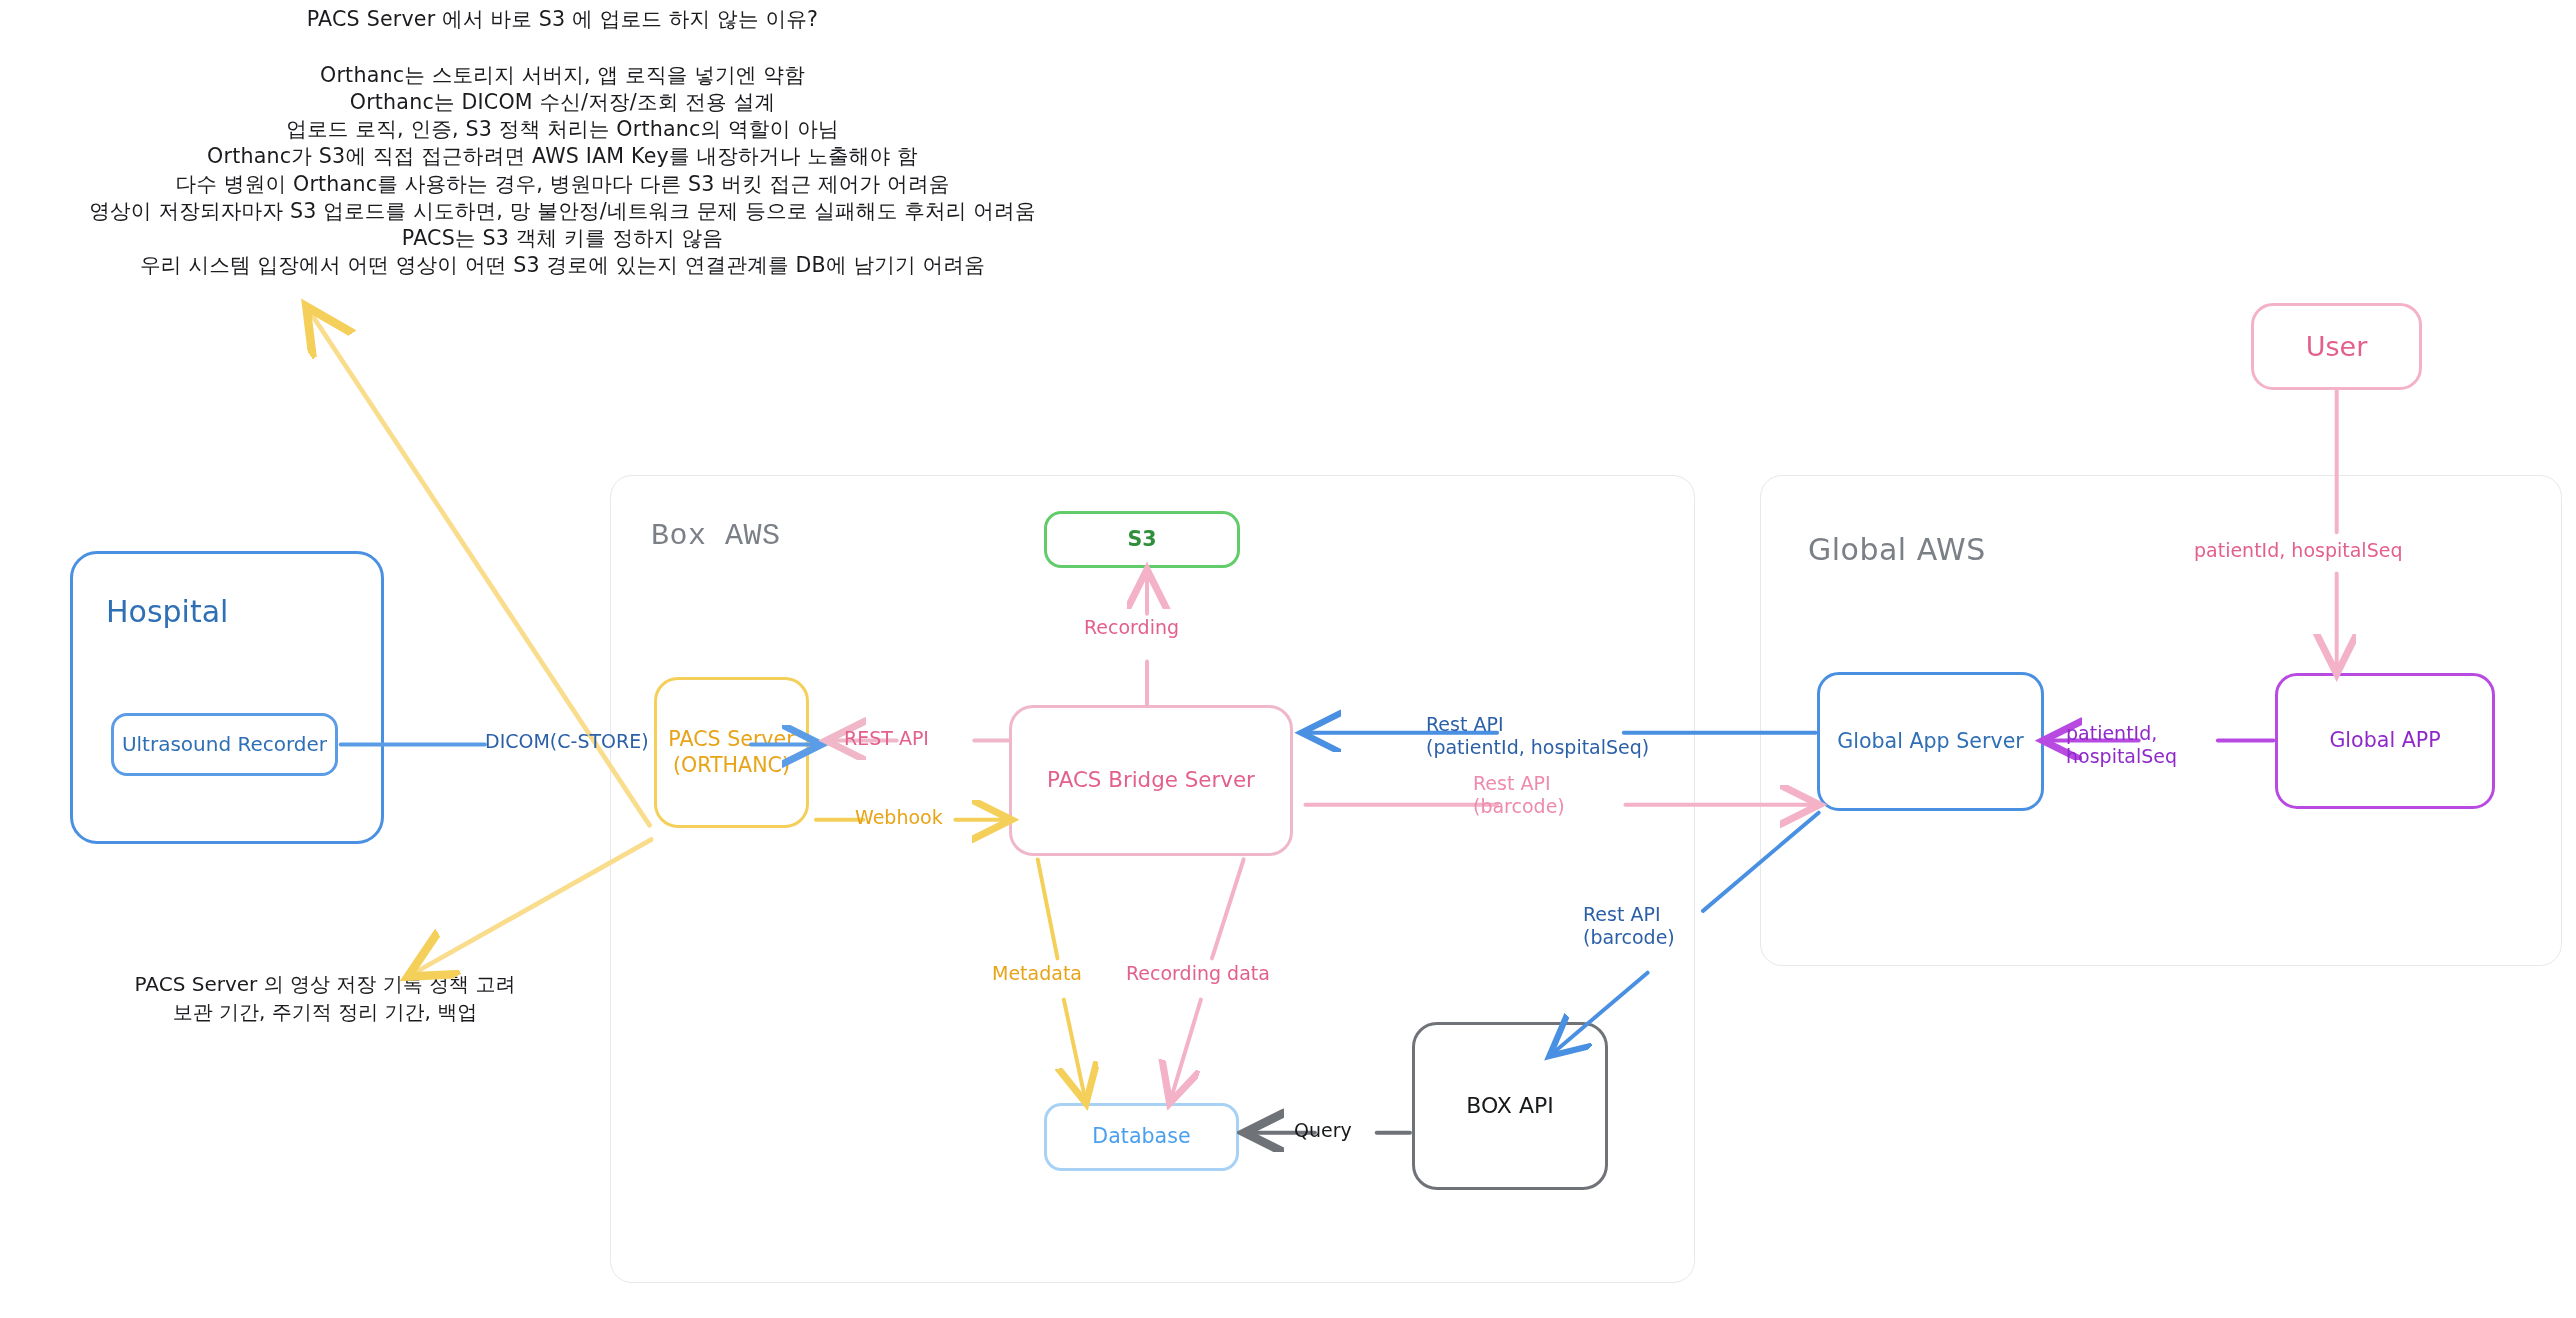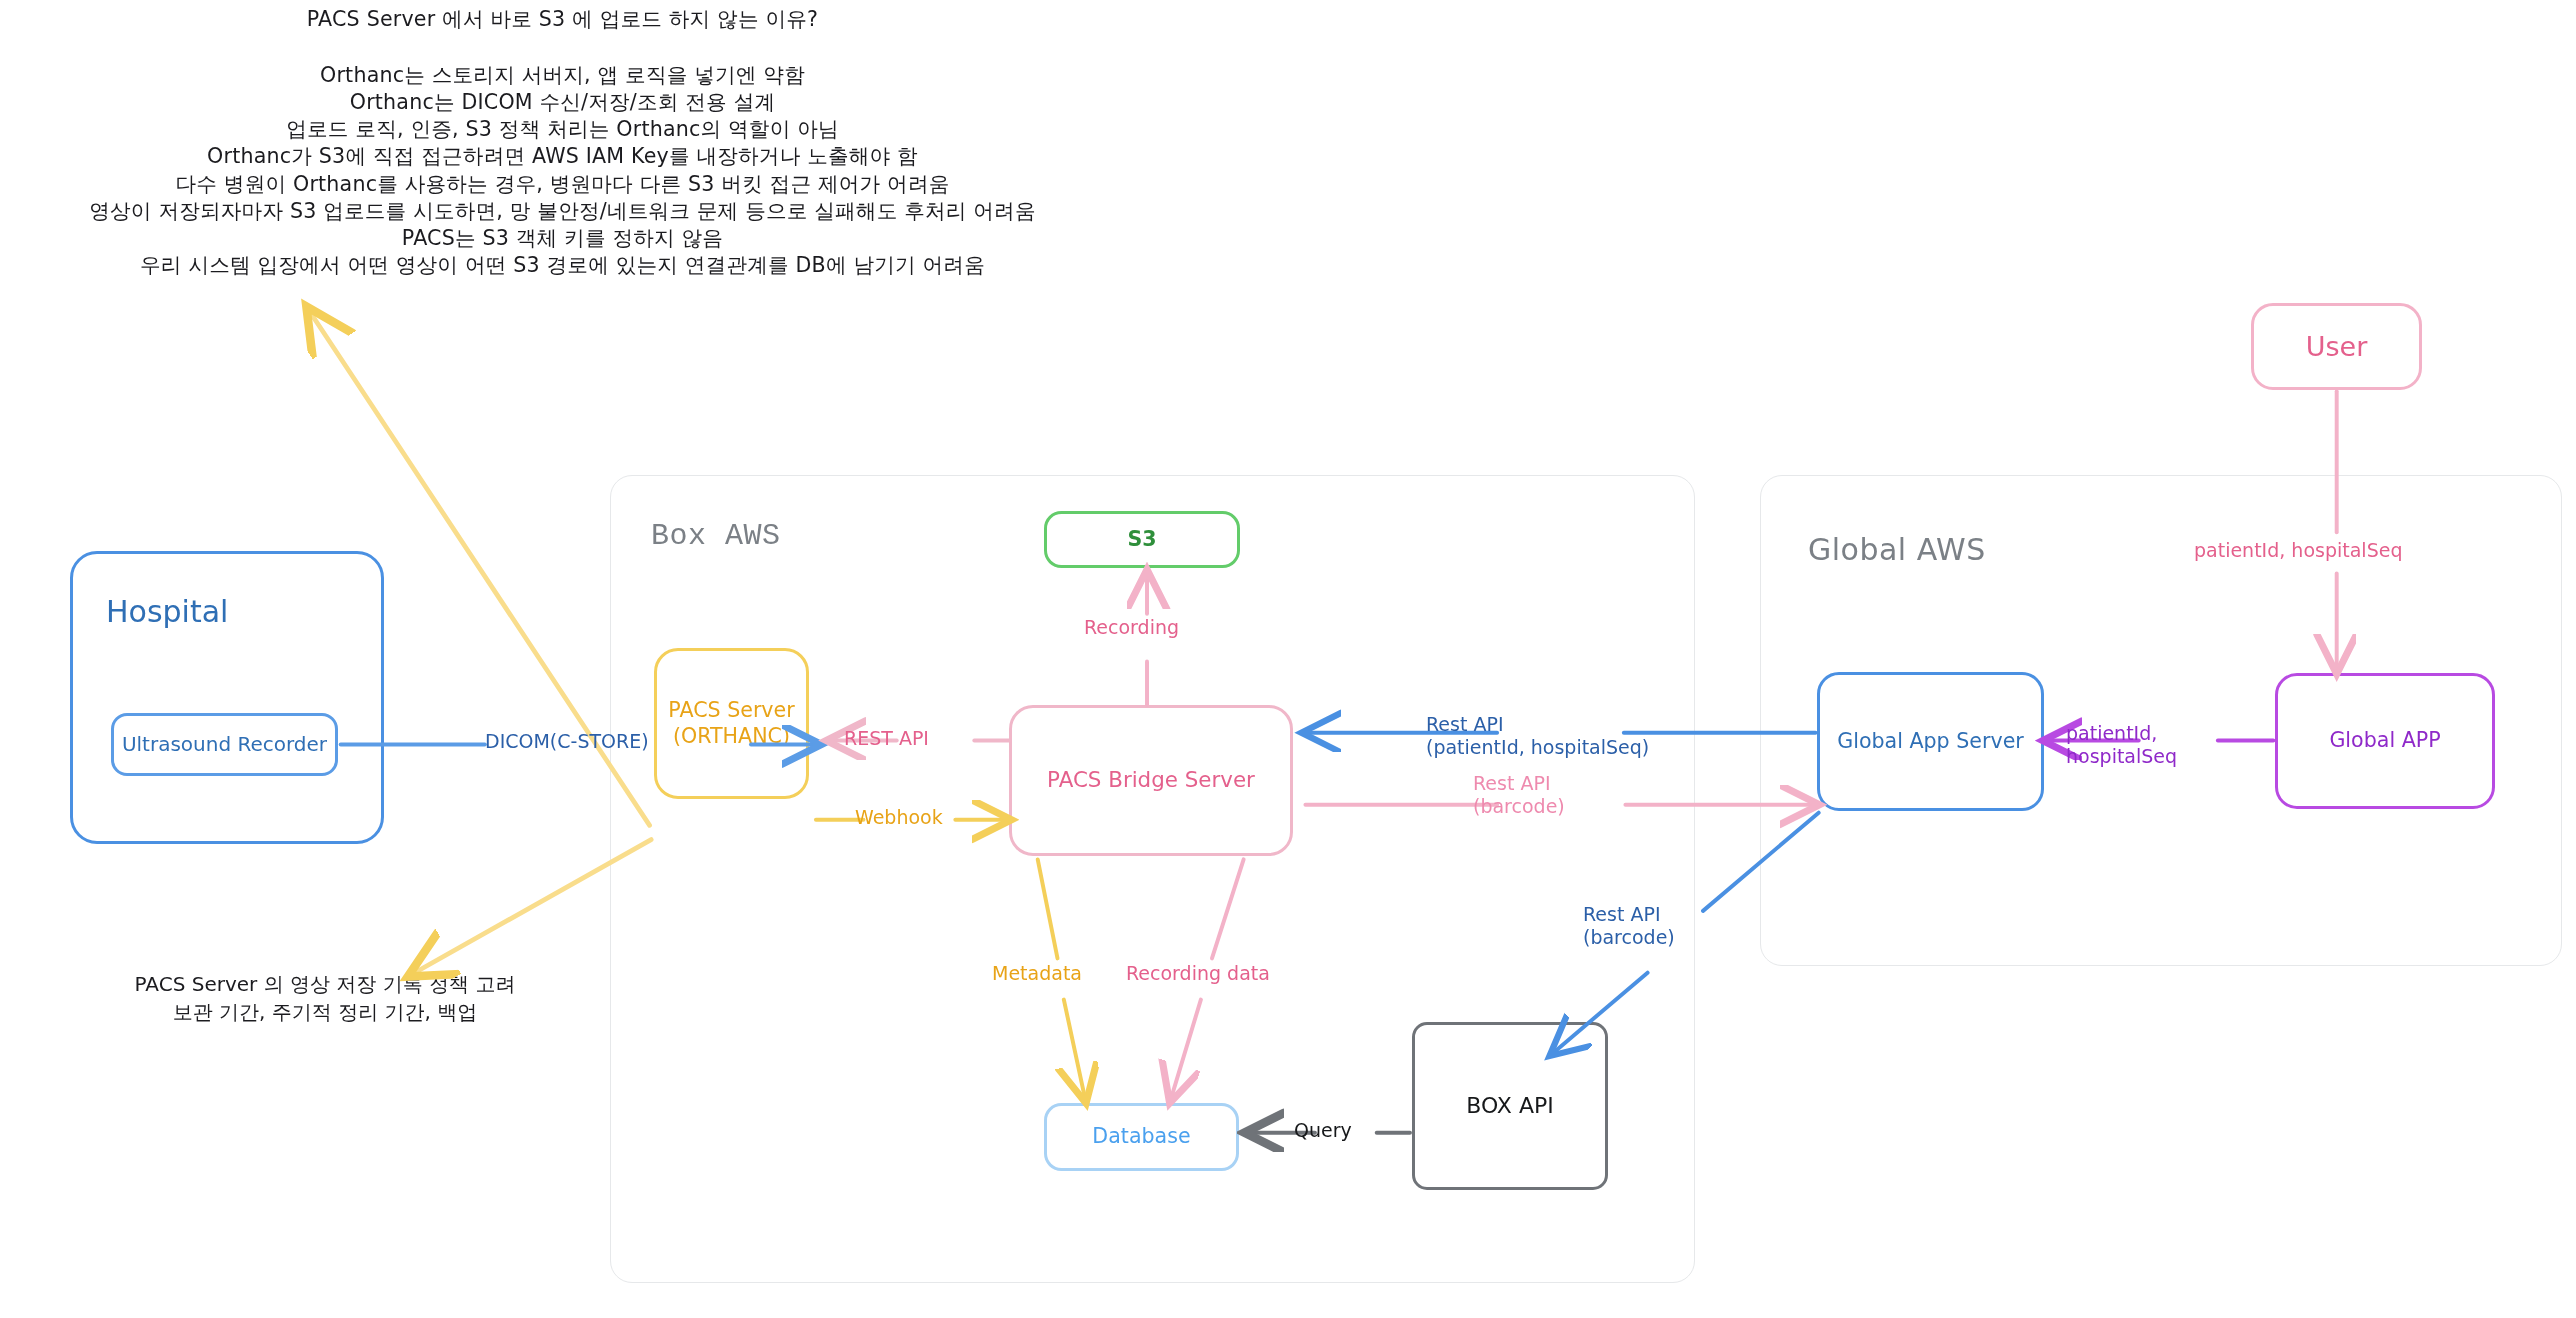--- a/index.html
+++ b/index.html
@@ -77,21 +77,21 @@
     line-height: 1.25;
     white-space: pre-line;
   }
 
   .n-hospital   { border: 3.2px solid #4a90e2; border-radius: 27px; }
   .n-ultra      { border: 3.2px solid #5b9ce6; border-radius: 16px; color: #2f6fb5; font-size: 20px; }
   .n-pacs       { border: 3.2px solid #f4cf5a; border-radius: 24px; color: #e8a317; font-size: 20.6px; }
   .n-s3         { border: 3.2px solid #63cc6a; border-radius: 17.4px; color: #2f8f3b; font-size: 20.6px; font-weight: bold;}
   .n-bridge     { border: 3.2px solid #f0b7c9; border-radius: 24px; color: #e4608c; font-size: 21.4px; }
   .n-db         { border: 3.2px solid #a8d2f5; border-radius: 17.4px; color: #4aa0ee; font-size: 20.6px; }
-  .n-boxapi     { border: 3.2px solid #6f7378; border-radius: 15px; color: #16181a; font-size: 22px; }
+  .n-boxapi     { border: 3.2px solid #6f7378; border-radius: 25px; color: #16181a; font-size: 22px; }
   .n-gapp-srv   { border: 3.2px solid #4a90e2; border-radius: 22px; color: #2f6fb5; font-size: 20.6px; }
   .n-gapp       { border: 3.2px solid #b84ae2; border-radius: 22px; color: #8f29c9; font-size: 20.6px; }
   .n-user       { border: 3.2px solid #f3b2c8; border-radius: 22px; color: #e4608c; font-size: 27px; }
 
   .node-title-tl {
     position: absolute;
     color: #2f6fb5;
     font-size: 30px;
     white-space: nowrap;
   }
@@ -143,21 +143,21 @@
 <div class="group" style="left:610px; top:475px; width:1085px; height:808px;"></div>
 <div class="group-title" style="left:651px; top:519px;font-family:Liberation Mono, monospace;">Box AWS</div>
 
 <div class="group" style="left:1760px; top:475px; width:802px; height:491px;"></div>
 <div class="group-title" style="left:1808px; top:532px;">Global AWS</div>
 
 <div class="node n-hospital" style="left:70px; top:551px; width:314px; height:293px;"></div>
 <div class="node-title-tl" style="left:106px; top:594px;">Hospital</div>
 <div class="node n-ultra" style="left:111px; top:713px; width:227px; height:63px;">Ultrasound Recorder</div>
 
-<div class="node n-pacs" style="left:654px; top:648px; width:155px; height:151px;">PACS Server
+<div class="node n-pacs" style="left:654px; top:677px; width:155px; height:151px;">PACS Server
 (ORTHANC)</div>
 
 <div class="node n-s3" style="left:1044px; top:511px; width:196px; height:57px;">S3</div>
 
 <div class="node n-bridge" style="left:1009px; top:705px; width:284px; height:151px;">PACS Bridge Server</div>
 
 <div class="node n-db" style="left:1044px; top:1103px; width:195px; height:68px;">Database</div>
 
 <div class="node n-boxapi" style="left:1412px; top:1022px; width:196px; height:168px;">BOX API</div>
 

